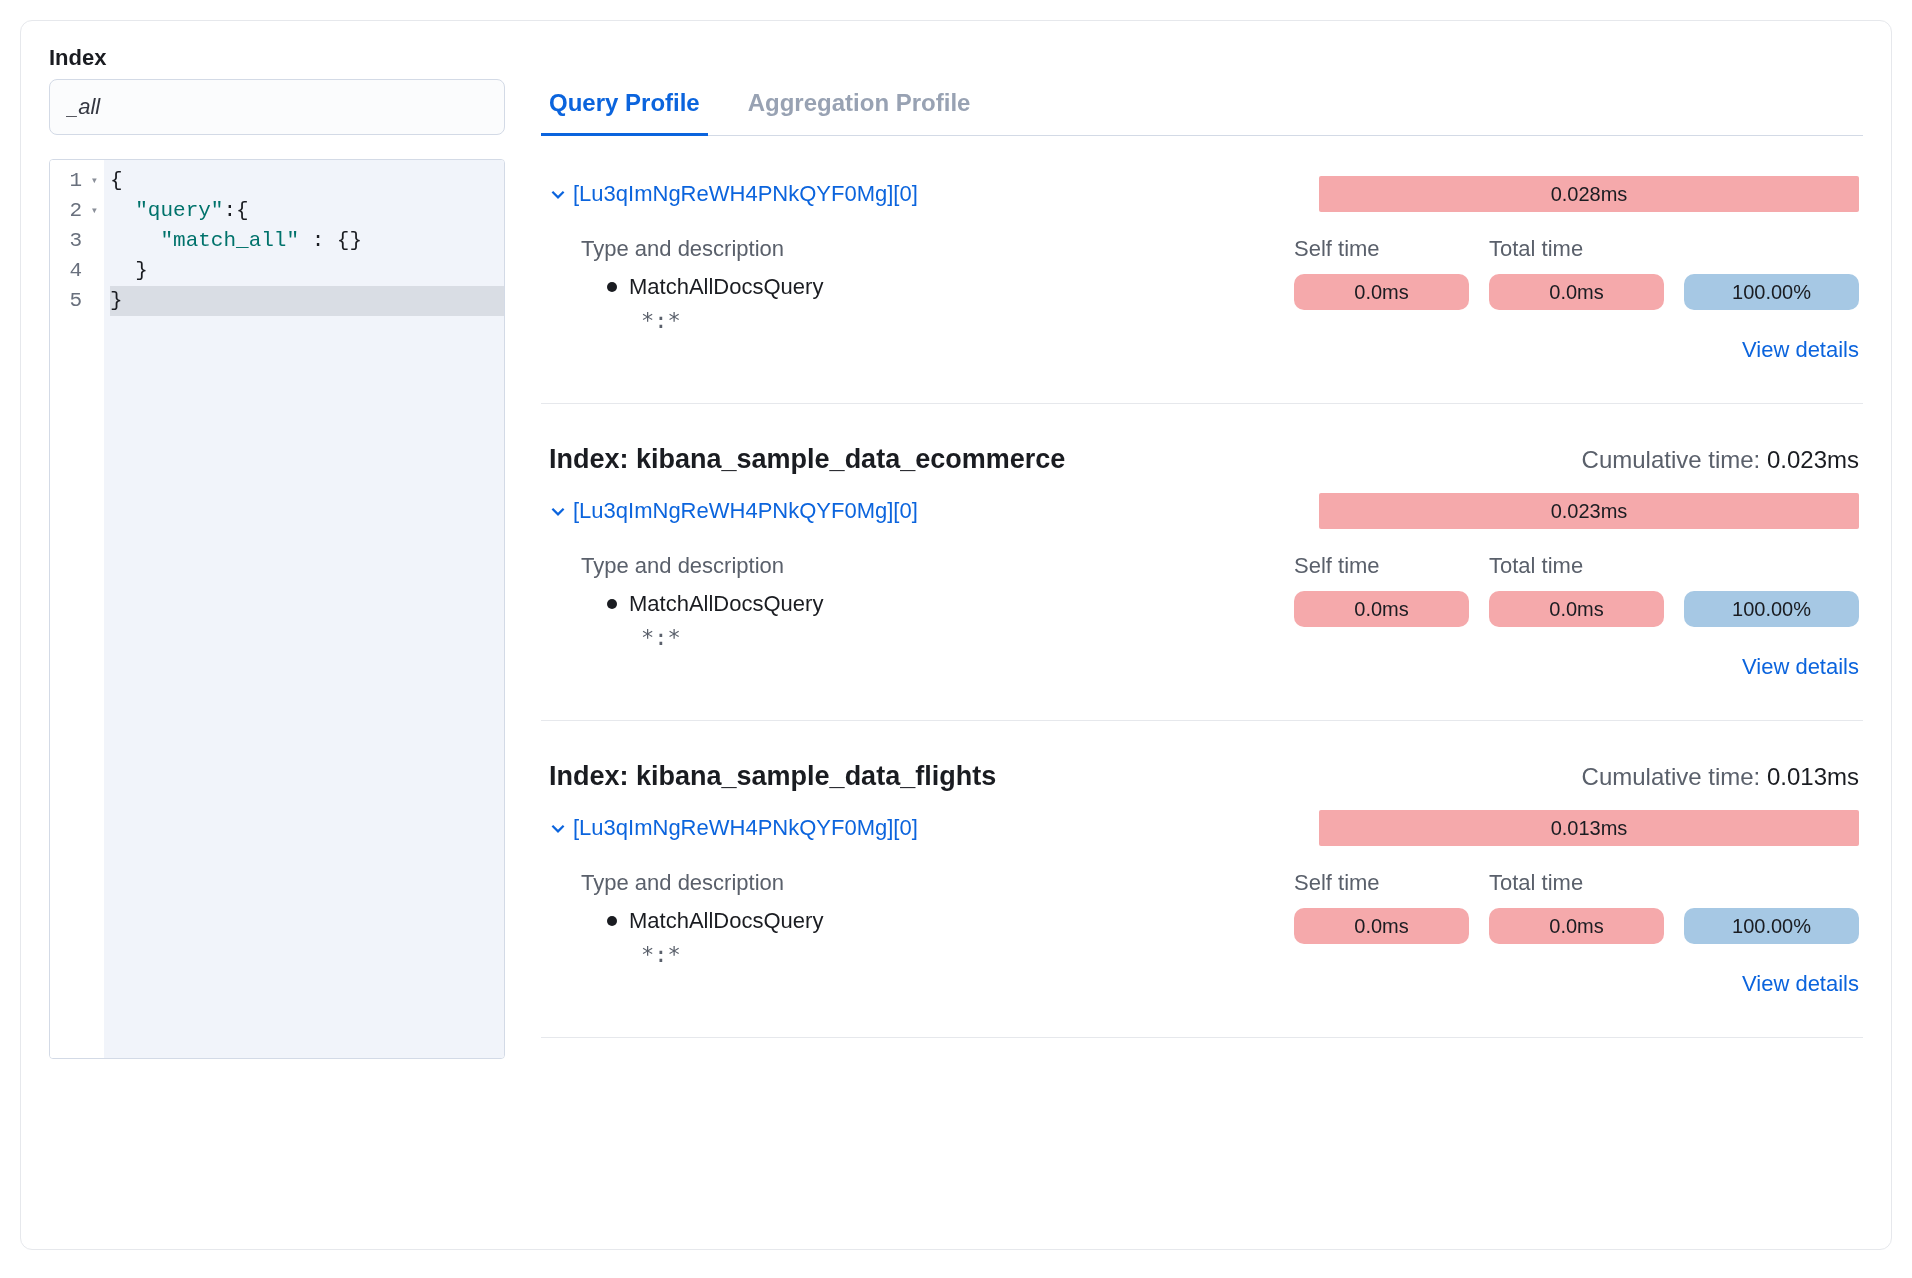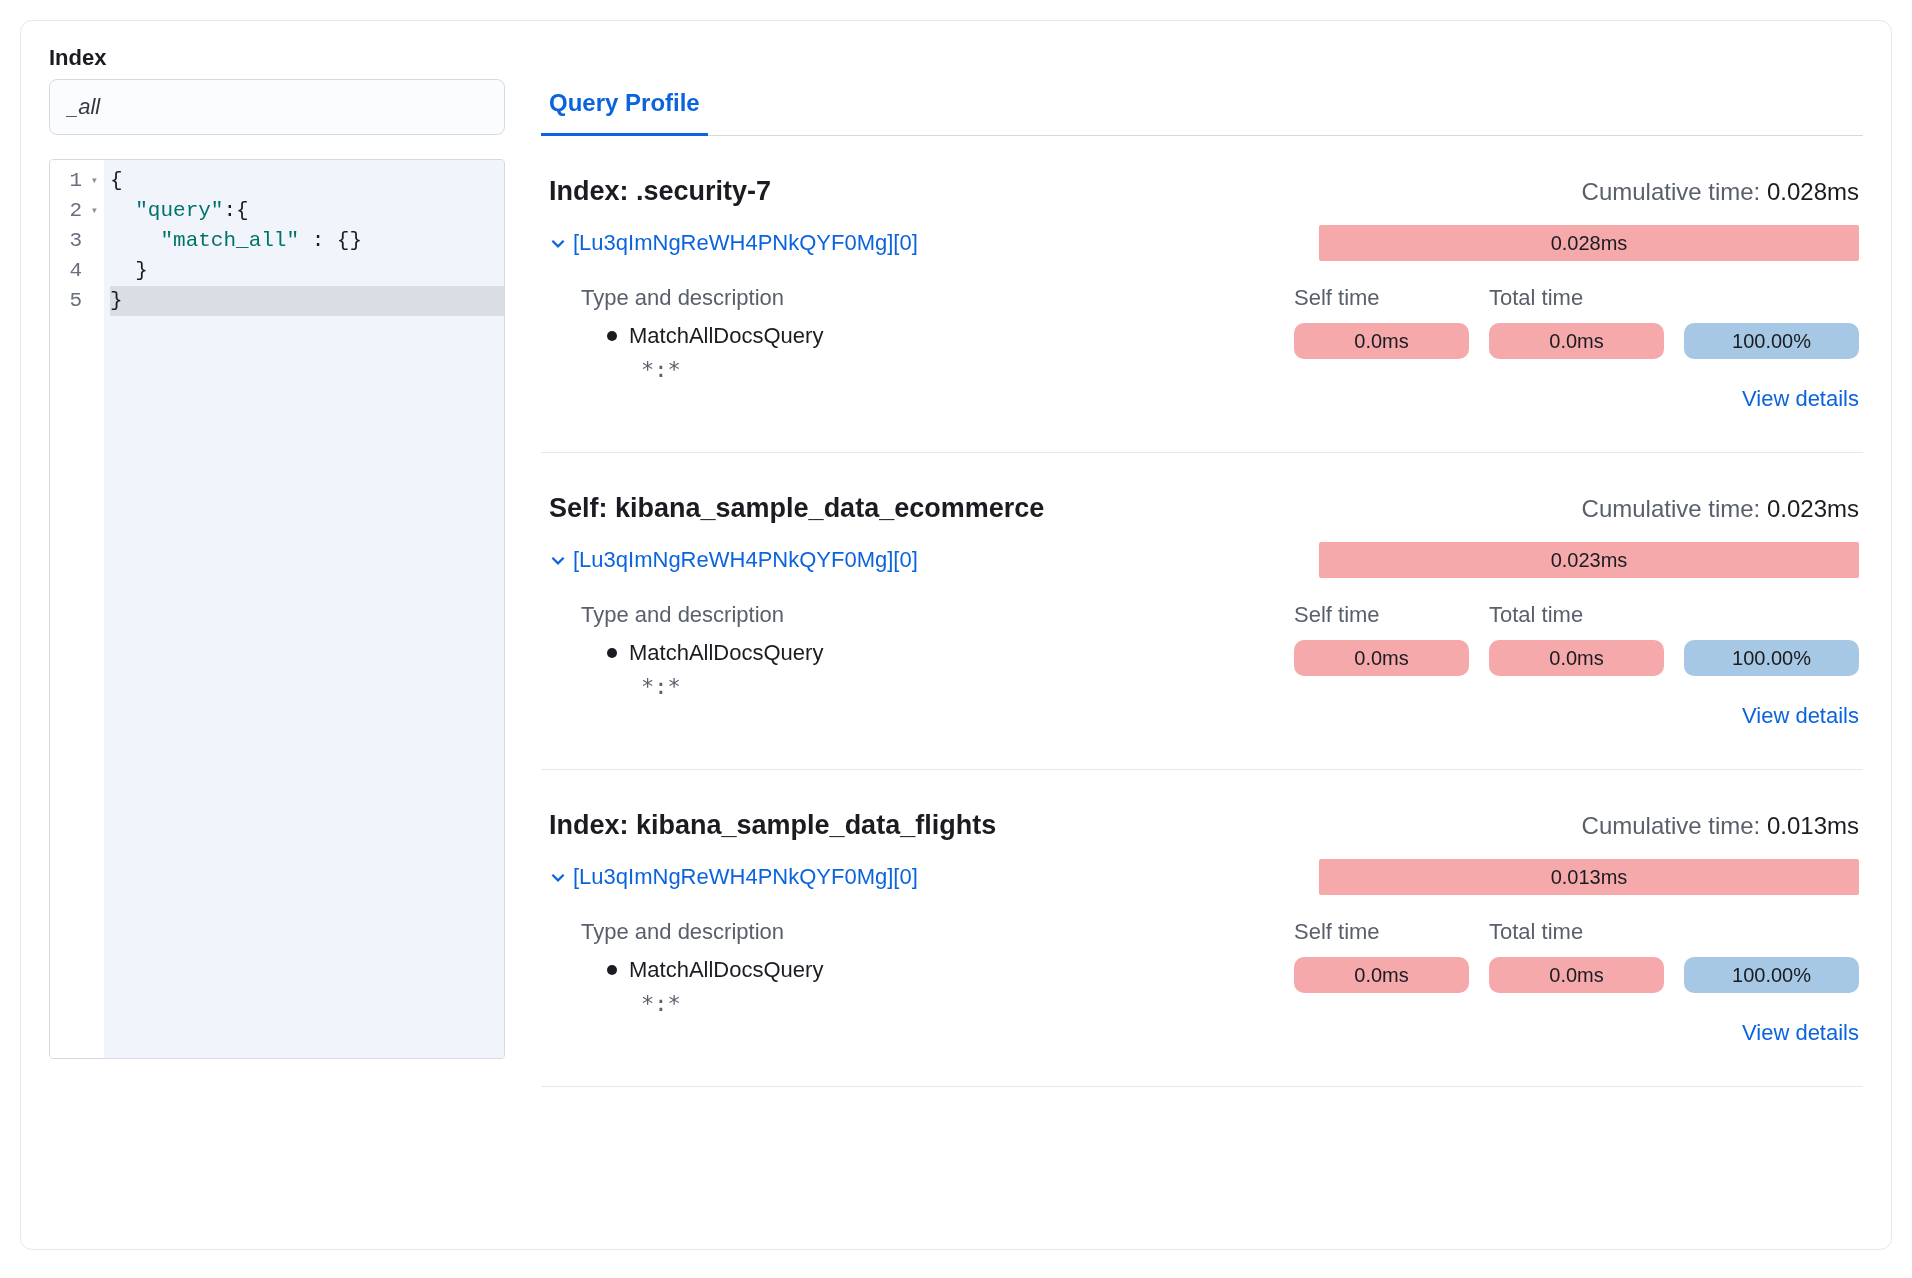--- a/index.html
+++ b/index.html
@@ -218,27 +218,24 @@
           <div class="code-line">    <span class="tok-key">"match_all"</span> : {}</div>
           <div class="code-line">  }</div>
           <div class="code-line hl">}</div>
         </div>
     </div>
   </div>
 
   <div class="right-col">
     <div class="tabs">
       <div class="tab active">Query Profile</div>
+      <div class="tab">Aggregation Profile</div>
     </div>
     <div id="results">
         <div class="result-block">
-          <div class="result-header">
-            <h3>Index: .security-7</h3>
-            <div class="cum-time">Cumulative time: <span class="val">0.028ms</span></div>
-          </div>
           <div class="shard-row">
             <div class="shard-toggle">
               <svg class="chevron-icon" viewBox="0 0 16 16" fill="none" stroke="#0b64dd" stroke-width="2">
                 <path d="M3 6l5 5 5-5"></path>
               </svg>
               <span>[Lu3qImNgReWH4PNkQYF0Mg][0]</span>
             </div>
             <div class="time-bar-full">0.028ms</div>
           </div>
           <div class="detail-grid">
@@ -254,21 +251,21 @@
               <div class="query-desc">*:*</div>
             </div>
             <div class="pill pink">0.0ms</div>
             <div class="pill pink">0.0ms</div>
             <div class="pill blue">100.00%</div>
             <div class="view-details">View details</div>
           </div>
         </div>
         <div class="result-block">
           <div class="result-header">
-            <h3>Self: kibana_sample_data_ecommerce</h3>
+            <h3>Index: kibana_sample_data_ecommerce</h3>
             <div class="cum-time">Cumulative time: <span class="val">0.023ms</span></div>
           </div>
           <div class="shard-row">
             <div class="shard-toggle">
               <svg class="chevron-icon" viewBox="0 0 16 16" fill="none" stroke="#0b64dd" stroke-width="2">
                 <path d="M3 6l5 5 5-5"></path>
               </svg>
               <span>[Lu3qImNgReWH4PNkQYF0Mg][0]</span>
             </div>
             <div class="time-bar-full">0.023ms</div>

